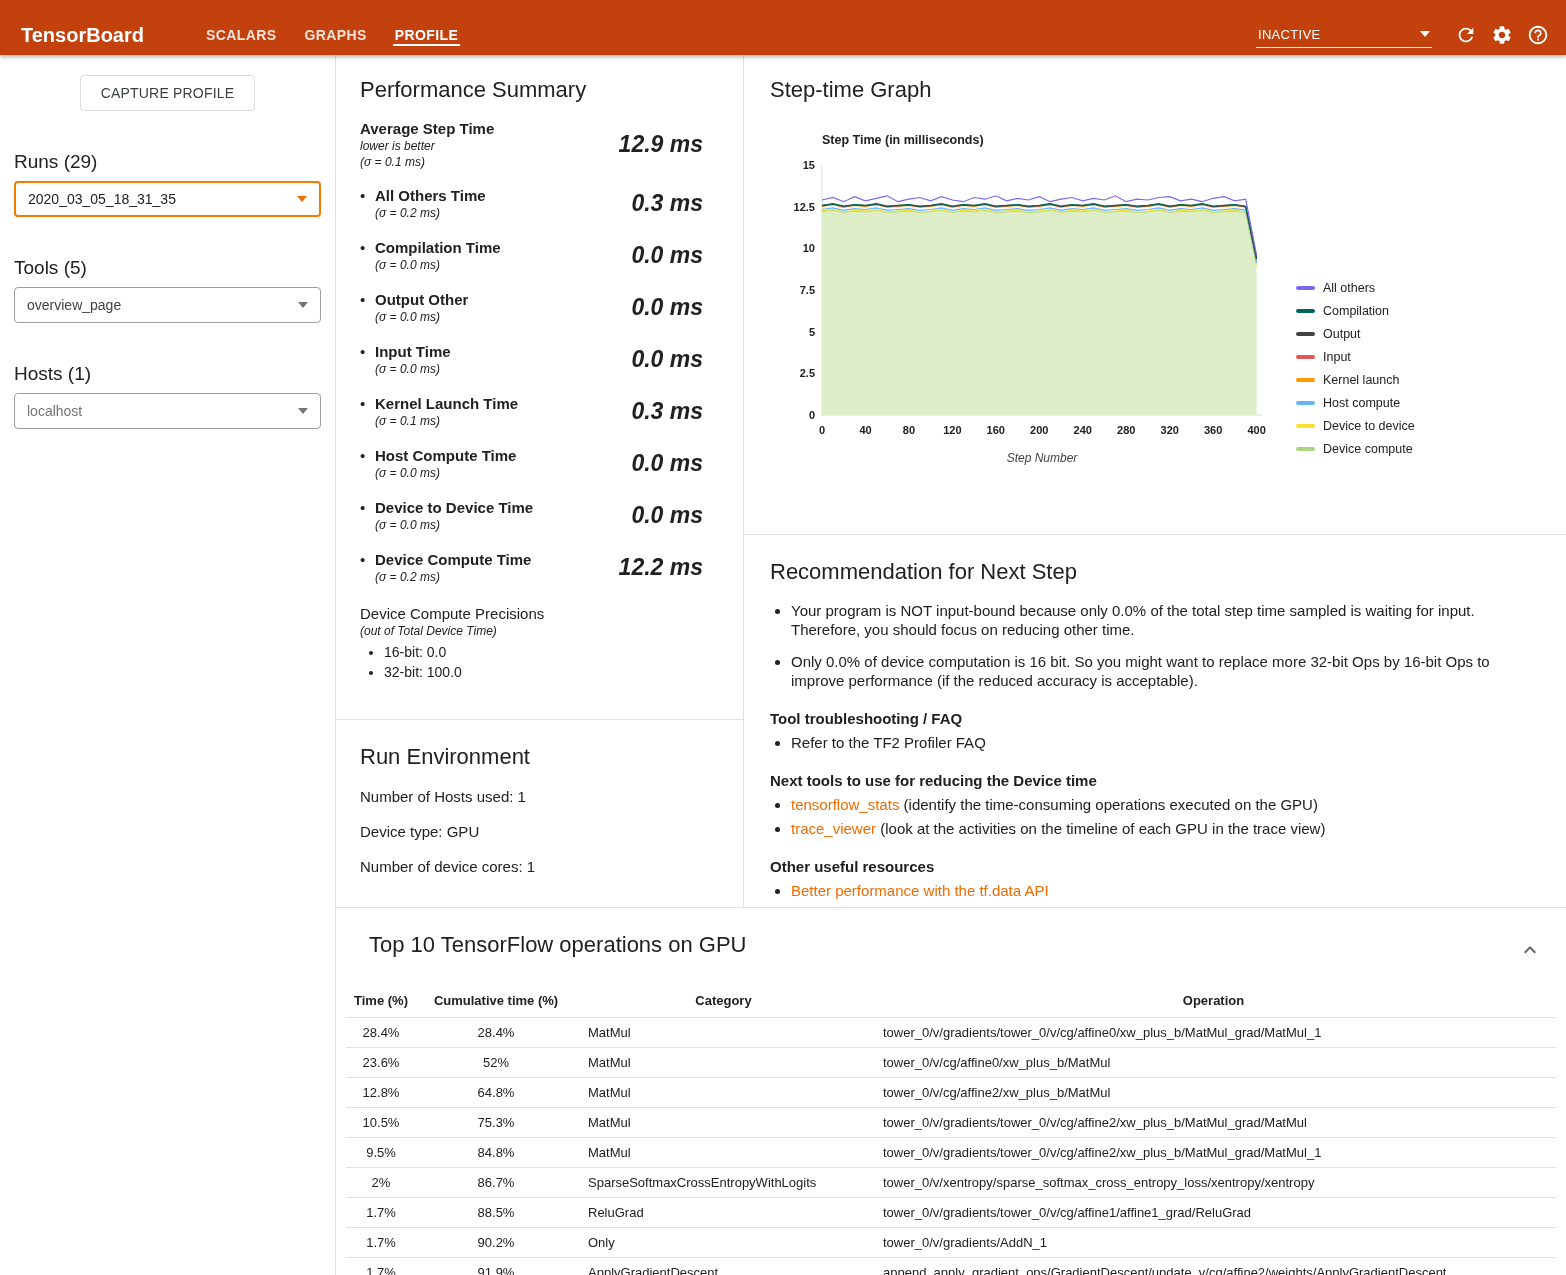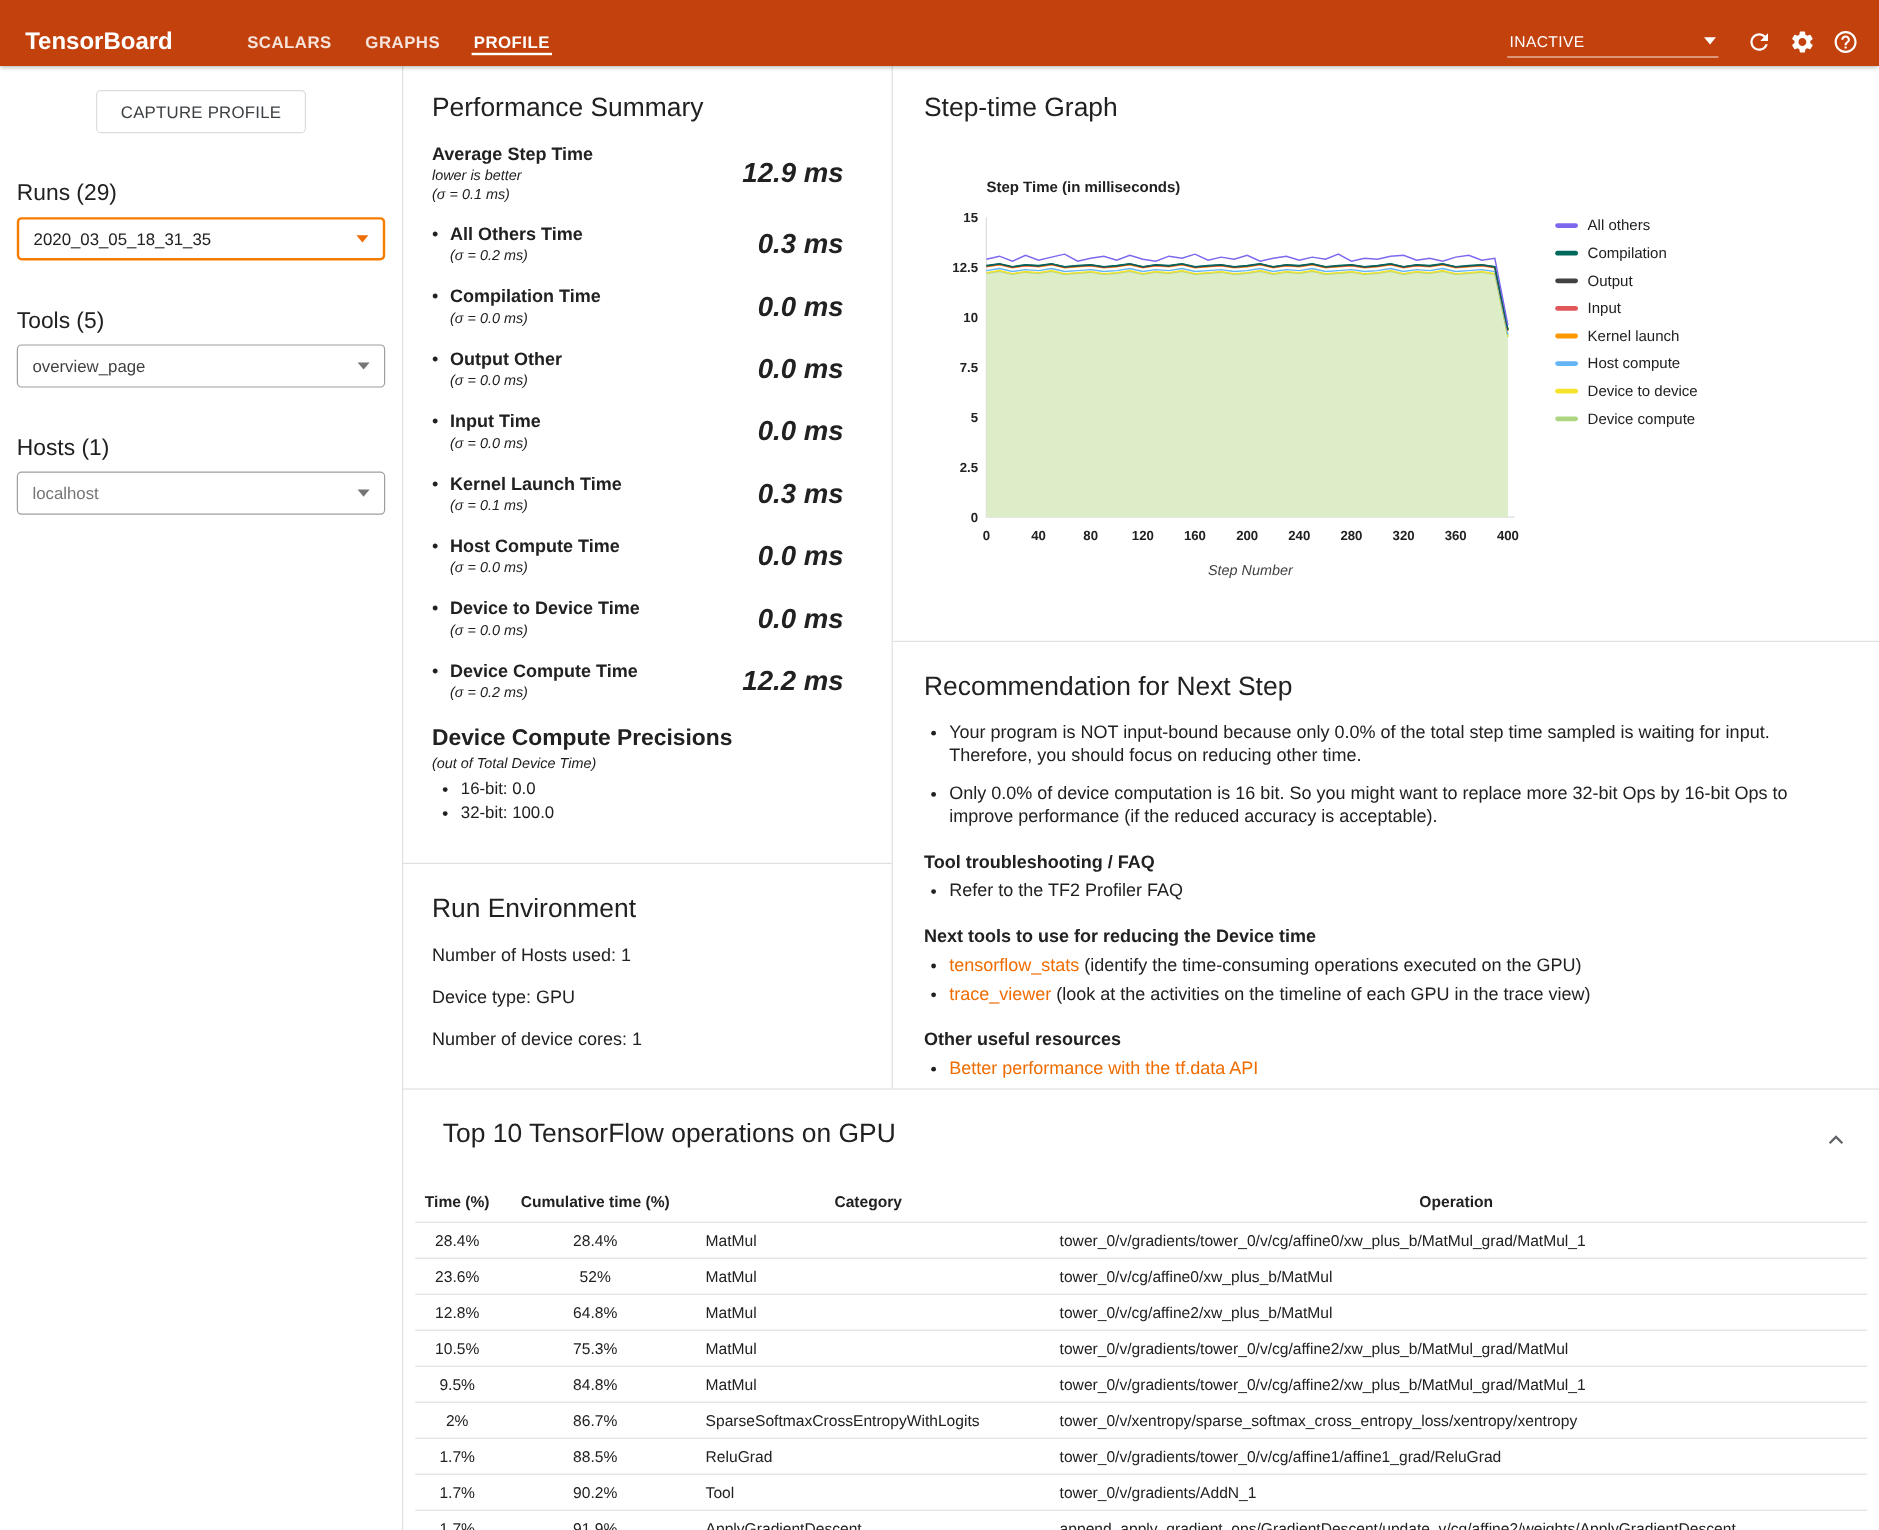--- a/index.html
+++ b/index.html
@@ -61,30 +61,30 @@
   .perf-summary { height:665px; border-bottom:1px solid #e0e0e0; padding:22px 40px 0 24px; overflow:hidden; }
   .avg { display:flex; align-items:center; margin:16px 0 16px; }
   .pi-name { font-weight:bold; font-size:15px; display:block; line-height:19px; }
   .pi-note, .pi-sigma { font-style:italic; font-size:12px; display:block; line-height:16px; }
   .pi-value { font-weight:bold; font-size:23px; margin-left:auto; white-space:nowrap;font-style:italic; }
   ul.perf-list { list-style:none; margin:0; padding:0; }
   .perf-item { display:flex; align-items:center; margin-bottom:17px; }
   .perf-item .bullet { width:15px; flex:none; align-self:flex-start; font-size:15px; line-height:19px; }
   .pi-text { flex:1; }
   .precisions { margin-top:20px; }
-  .prec-title { font-weight:bold; font-size:19px; }
+  .prec-title { font-weight:normal; font-size:15px; }
   .prec-note { font-style:italic; font-size:12px; margin:2px 0 6px; }
   ul.prec-list { margin:0; padding-left:24px; font-size:14px; }
   ul.prec-list li { margin-bottom:4px; }
   
   .run-env { padding:24px 24px 0; }
   .env-line { font-size:15px; margin-top:18px; }
   
   .graph-panel { height:480px; border-bottom:1px solid #e0e0e0; padding:22px 0 0 26px; overflow:hidden; }
-  .chart-flex { display:flex; margin:46px 0 0 12px; }
+  .chart-flex { display:flex; margin:30px 0 0 12px;align-items:flex-end; }
   .chart-title { font-weight:bold; font-size:12.5px; margin:0 0 8px 40px; }
   .xlabel { font-style:italic; font-size:12px; text-align:center; width:440px; margin:4px 0 0 40px; color:#424242; }
   .legend { margin:32px 0 0 28px; }
   .legend-item { display:flex; align-items:center; margin-bottom:9px; }
   .legend-swatch { width:19px; height:4px; border-radius:2px; margin-right:8px; flex:none; }
   .legend-label { font-size:12.5px; }
   svg text.tick { font-family:"Liberation Sans",sans-serif; font-size:11px; font-weight:bold; fill:#212121; }
   
   .recommend-panel { padding:24px 36px 0 26px; overflow:hidden; }
   ul.rec-list { margin:16px 0 0; padding-left:21px; font-size:15px; }
@@ -417,21 +417,21 @@
             </tr>
             <tr>
               <td class="center">1.7%</td>
               <td class="center">88.5%</td>
               <td class="left">ReluGrad</td>
               <td class="left">tower_0/v/gradients/tower_0/v/cg/affine1/affine1_grad/ReluGrad</td>
             </tr>
             <tr>
               <td class="center">1.7%</td>
               <td class="center">90.2%</td>
-              <td class="left">Tool</td>
+              <td class="left">Only</td>
               <td class="left">tower_0/v/gradients/AddN_1</td>
             </tr>
             <tr>
               <td class="center">1.7%</td>
               <td class="center">91.9%</td>
               <td class="left">ApplyGradientDescent</td>
               <td class="left">append_apply_gradient_ops/GradientDescent/update_v/cg/affine2/weights/ApplyGradientDescent</td>
             </tr>
           </tbody>
         </table>

